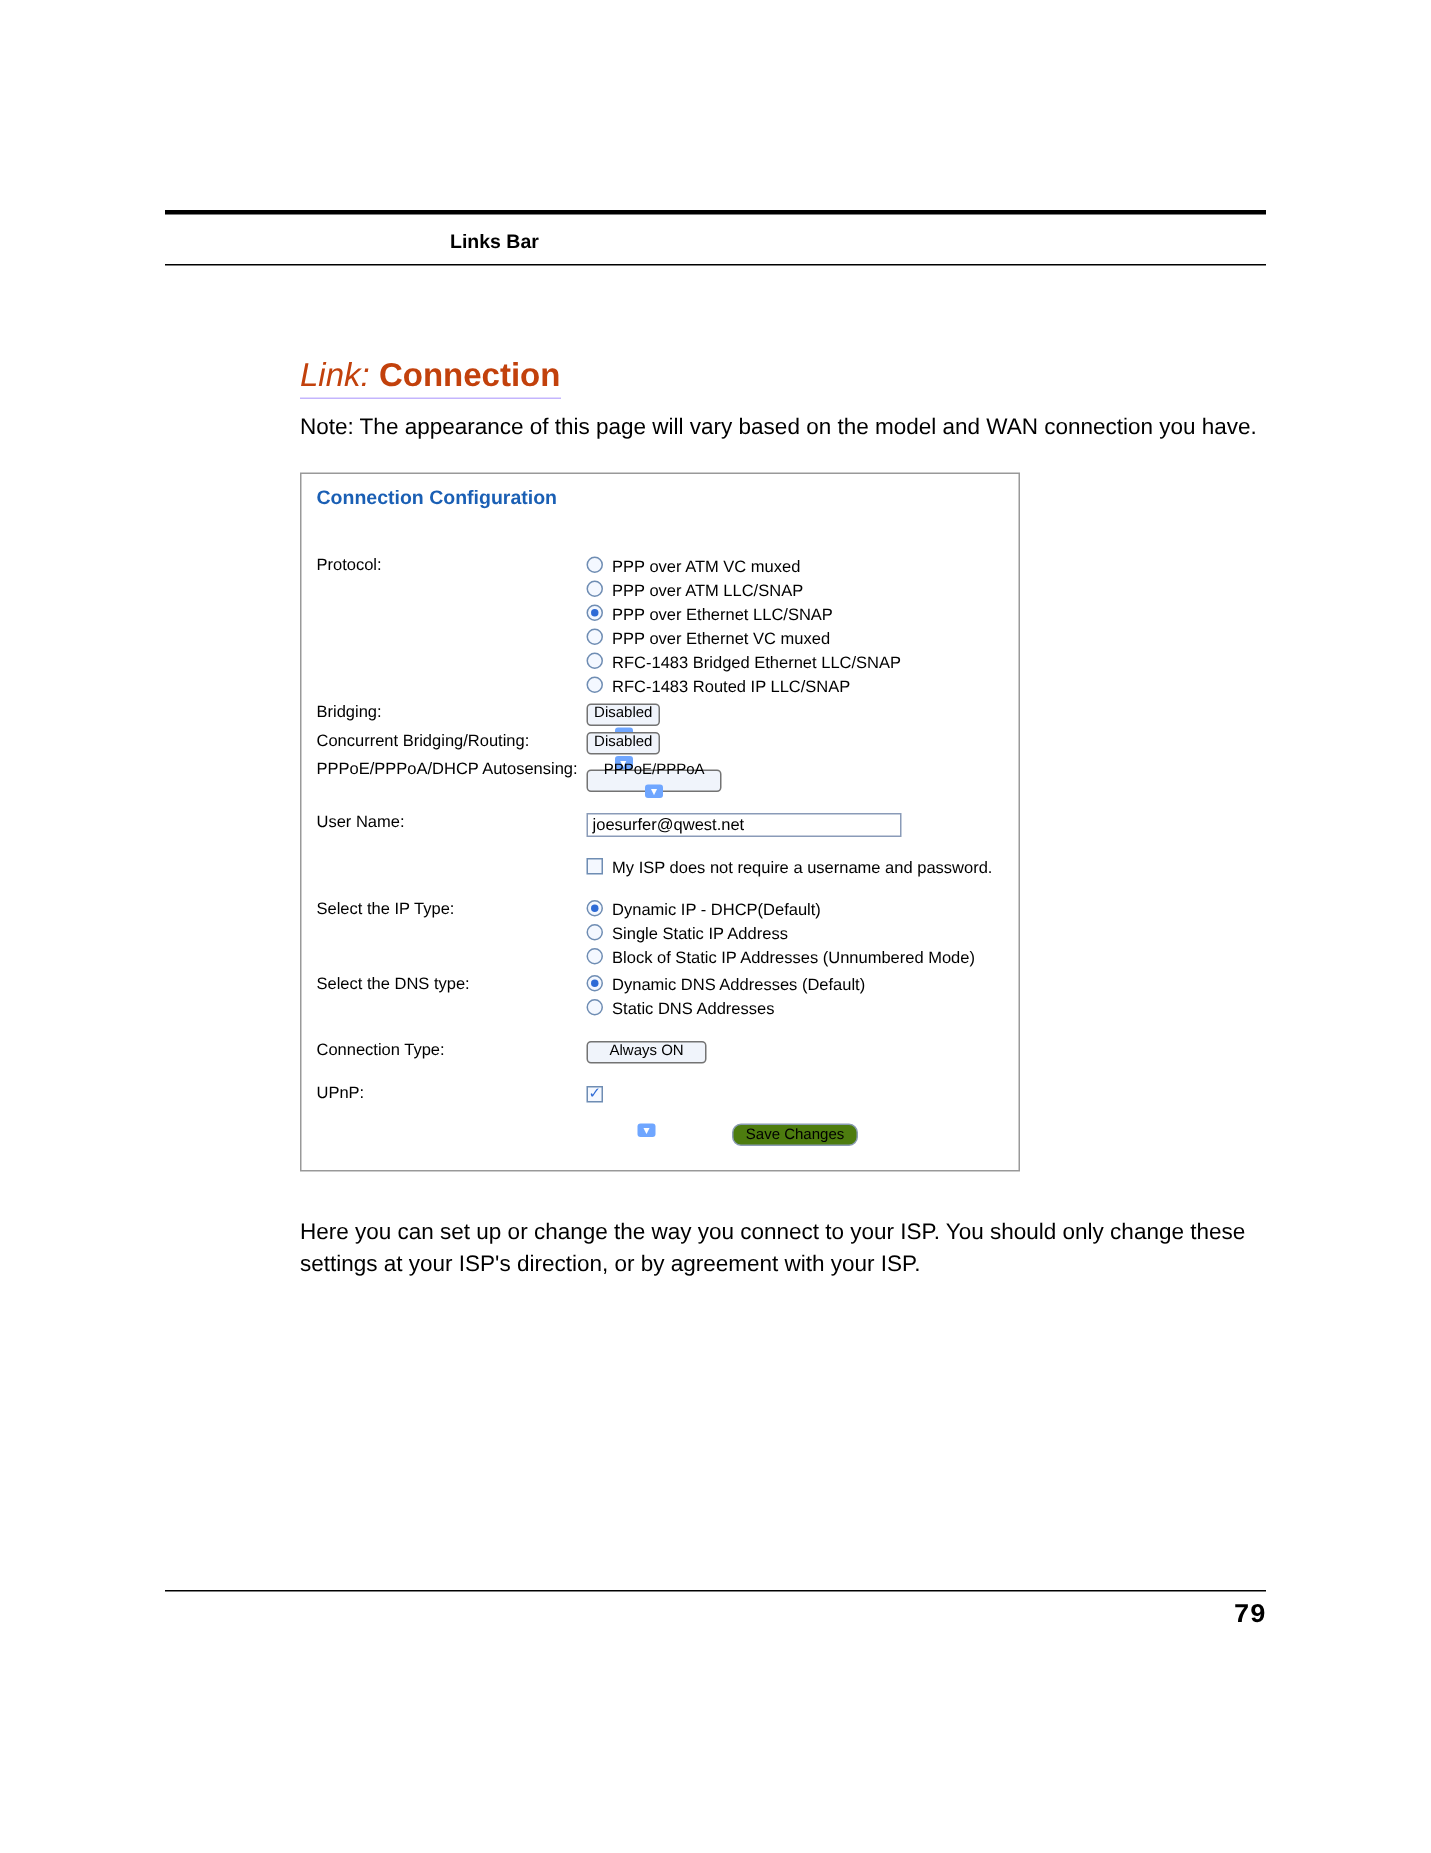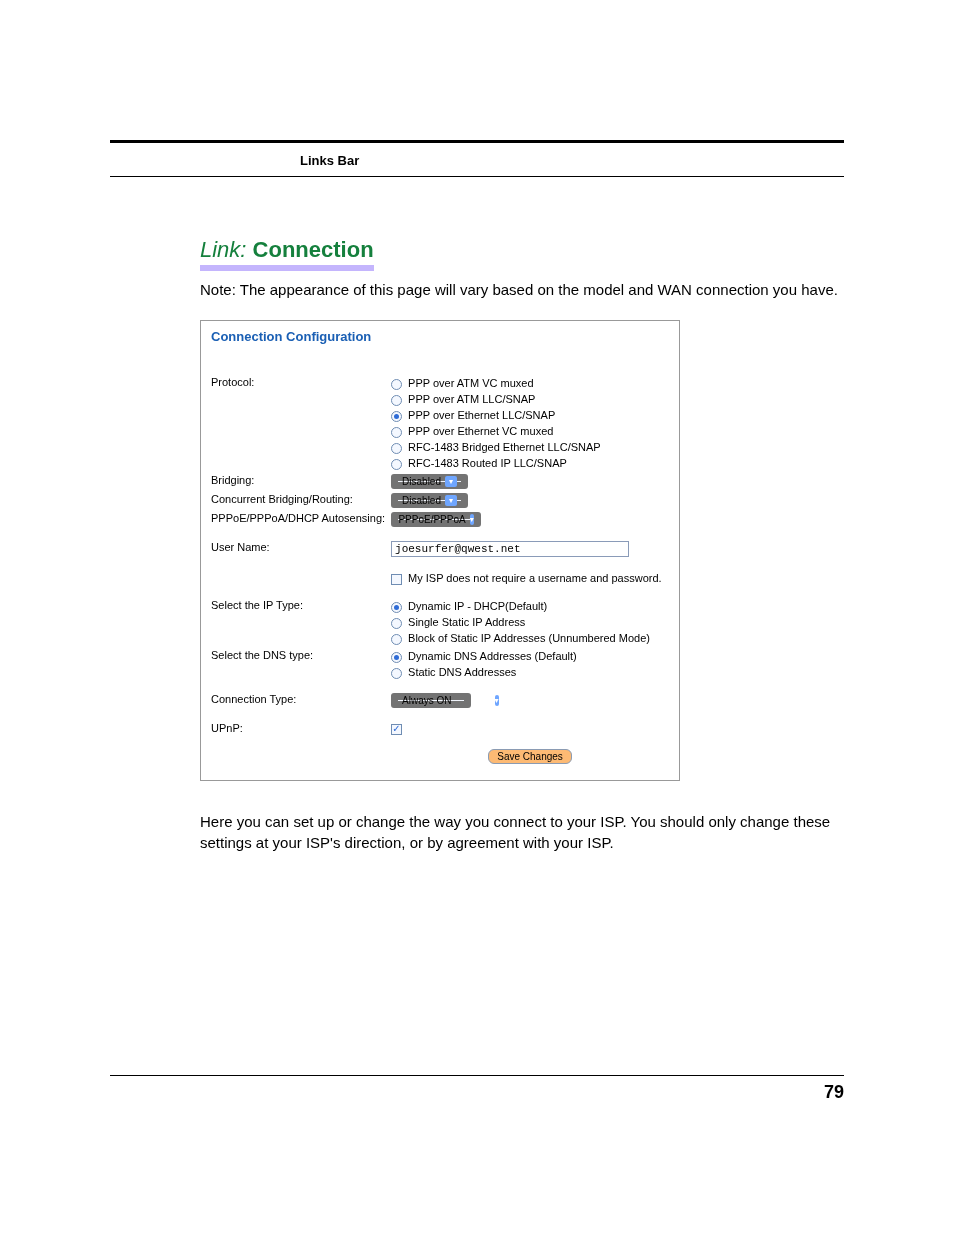--- a/index.html
+++ b/index.html
@@ -25,22 +25,22 @@
   .header-band {
     padding: 4px 0 8px 190px;
     font-size: 13px;
     font-weight: bold;
   }
   .content {
     padding: 60px 0 0 90px;
   }
   .section-title {
     font-size: 22px;
-    color: #15803d;
-    border-bottom: 6px solid #c4b5fd;
+    color: #c2410c;
+    border-bottom: 1px solid #c4b5fd;
     display: inline-block;
     padding-bottom: 2px;
     margin-bottom: 8px;
   }
   .section-title .link-label {
     font-style: italic;
     font-weight: normal;
   }
   .section-title .link-name {
     font-weight: bold;
@@ -86,21 +86,21 @@
     width: 175px;
     padding-right: 6px;
   }
   .opts {
     display: flex;
     flex-direction: column;
     gap: 2px;
   }
   .opt-row {
     display: flex;
-    align-items: flex-end;
+    align-items: flex-start;
     gap: 6px;
     line-height: 14px;
   }
   .radio {
     width: 11px; height: 11px;
     border: 1px solid #6f8db3;
     border-radius: 50%;
     display: inline-flex;
     align-items: center;
     justify-content: center;
@@ -129,56 +129,58 @@
     line-height: 10px;
   }
   .text-input {
     border: 1px solid #8a9bb8;
     font-size: 11px;
     padding: 1px 3px;
     background: #fff;
     display: inline-block;
   }
   .text-input.sm { width: 60px; }
-  .text-input.lg { width: 238px; font-family: Liberation Mono, monospace; }
+  .text-input.lg { width: 210px; }
   .select {
-    border: 7px solid #737373;
+    border: 1px solid #737373;
     border-radius: 3px;
     background: #f0f4fb;
     font-size: 10px;
     padding: 0 4px;
     display: inline-flex;
     align-items: center;
     gap: 4px;
     height: 15px;
+    flex-direction: column;
   }
   .select .arrow {
     width: 12px; height: 11px;
     background: #6fa6ff;
     border-radius: 2px;
     display: inline-flex;
     align-items: center;
     justify-content: center;
     font-size: 8px;
     color: #fff;
   }
   .btn {
     border: 1px solid #8a9bb3;
     border-radius: 6px;
-    background: #fdba74;
+    background: #4d7c0f;
     font-size: 10px;
     padding: 1px 8px;
     display: inline-block;
   }
   .center { text-align: center; }
   .gap-row td { padding-top: 12px !important; }
   .footer {
     position: absolute;
     left: 110px; right: 110px;
-    bottom: 132px;
+    bottom: 148px;
+    font-family: Liberation Mono, monospace;
   }
   .footer .rule {
     border-top: 1px solid #000;
     margin-bottom: 6px;
   }
   .footer .pagenum {
     text-align: right;
     font-weight: bold;
     font-size: 18px;
   }

